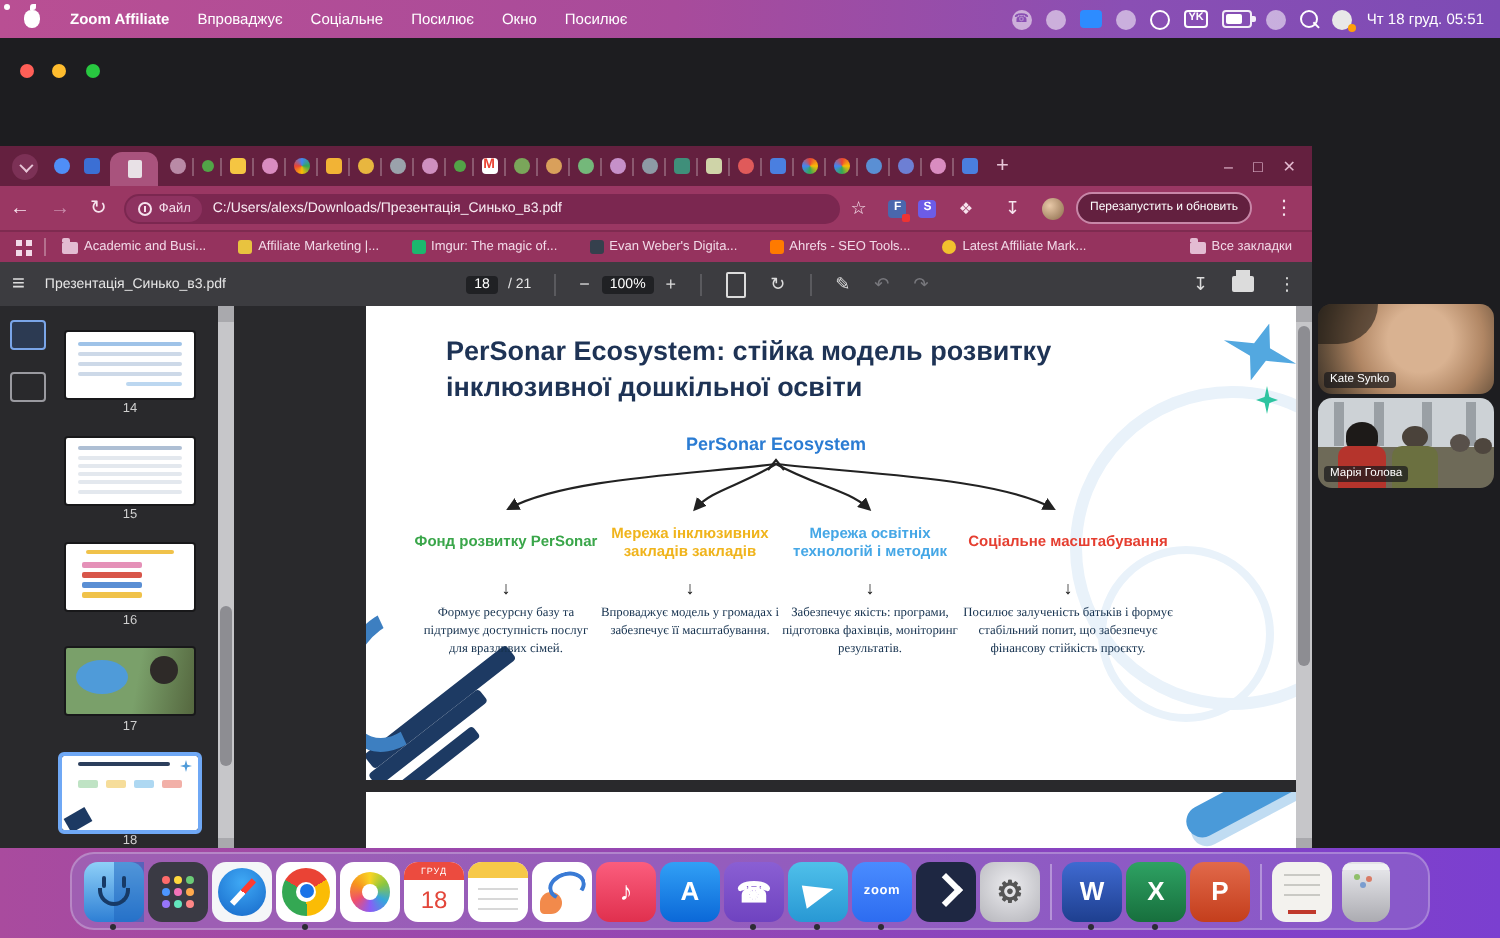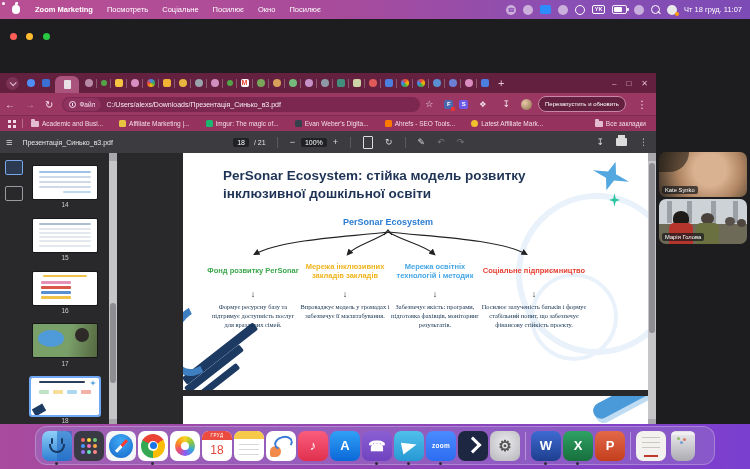--- a/index.html
+++ b/index.html
@@ -86,21 +86,21 @@
   .thumb{left:33px;width:64px;height:33px;background:#fff;border-radius:1px;overflow:hidden;position:absolute;box-shadow:0 0 0 1px rgba(0,0,0,.4);}
   .thumb.cur{left:31px;width:68px;height:37px;outline:2px solid #6fa8f5;}
   .tnum{position:absolute;width:64px;left:33px;text-align:center;font-size:6.5px;color:#cfcfcf;}
   .tline{position:absolute;left:6px;right:6px;height:2px;background:#cdd9e8;border-radius:1px;}
   .bar{position:absolute;left:8px;width:30px;height:3px;border-radius:1px;}
   #sb-l{left:109px;top:0;width:8px;height:274px;background:#c6c6c9;}
   #sb-r{left:648px;top:0;width:8px;height:274px;background:#c6c6c9;}
   .sb-btn{position:absolute;left:0;width:8px;height:8px;background:#a9a9ad;}
   .sb-thumb{position:absolute;left:1px;width:6px;background:#8d8d92;border-radius:3px;}
   
-  #slide{left:183px;top:0;width:465px;height:237px;background:#fff;overflow:hidden;}
+  #slide{left:183px;top:0;width:465px;height:237px;background:#fff;overflow:hidden;padding-left:19px;}
   #slide2{left:183px;top:243px;width:465px;height:31px;background:#fff;overflow:hidden;}
   #stitle{left:40px;top:14px;width:350px;font-size:13.5px;font-weight:bold;color:#1e3355;line-height:1.3;}
   #sroot{left:0px;top:64px;width:410px;text-align:center;font-size:9px;font-weight:bold;color:#2b7cd3;}
   .bcol{position:absolute;width:92px;top:100px;}
   .bhead{height:36px;display:flex;align-items:center;justify-content:center;text-align:center;font-size:7.5px;font-weight:bold;line-height:1.25;}
   .bdown{text-align:center;font-size:9px;color:#222;height:13px;}
   .bdesc{text-align:center;font-family:"Liberation Serif",serif;font-size:6.4px;color:#16324f;line-height:1.4;margin-top:1px;}
   .deco-star{position:absolute;clip-path:polygon(50% 0,61% 39%,100% 50%,61% 61%,50% 100%,39% 61%,0 50%,39% 39%);}
   .brush{position:absolute;background:#1d3a63;transform:rotate(-38deg);border-radius:2px;}
   #bluearc{left:-14px;top:150px;width:40px;height:60px;border:7px solid #3d7fc1;border-radius:50%;border-right-color:transparent;border-top-color:transparent;transform:rotate(20deg);}
@@ -166,38 +166,38 @@
   #dk-trash .rim{position:absolute;left:-2px;top:1px;right:-2px;height:3px;background:#f0f0f3;border-radius:2px;}
   #dk-trash .spk{position:absolute;left:6px;top:6px;width:3px;height:3px;border-radius:50%;background:#8fbf6a;box-shadow:6px 1px 0 #d97b66,3px 4px 0 #7a9dcf;}
 </style>
 </head>
 <body>
 
 <div id="screen">
 
   <div id="menubar" class="abs">
     <div id="apple"></div>
-    <span class="mb-item bold">Zoom Marketing</span>
-    <span class="mb-item">Посмотреть</span>
+    <span class="mb-item bold">Zoom Affiliate</span>
+    <span class="mb-item">Впроваджує</span>
     <span class="mb-item">Соціальне</span>
     <span class="mb-item">Посилює</span>
     <span class="mb-item">Окно</span>
     <span class="mb-item">Посилює</span>
     <div id="mb-right">
       <span class="st-ic dim" style="font-size:6px;text-align:center;line-height:10px;color:#8a4fb4;">☎</span>
       <span class="st-ic dim"></span>
       <span class="st-sq"></span>
       <span class="st-ic dim"></span>
       <span class="st-rec"></span>
       <span id="yk">YK</span>
       <span id="batt"></span>
       <span class="st-ic dim"></span>
       <span id="search-st"></span>
       <span id="user-st"></span>
-      <span id="clock">Чт 18 груд.  11:07</span>
+      <span id="clock">Чт 18 груд.  05:51</span>
     </div>
   </div>
 
   <div id="zoomwin" class="abs">
     <div class="abs" style="left:10px;top:7px;">
       <span class="tl" style="background:#ff5f57"></span>
       <span class="tl" style="background:#febc2e"></span>
       <span class="tl" style="background:#28c840"></span>
     </div>
 
@@ -444,21 +444,21 @@
             <div class="bhead" style="color: rgb(240, 180, 28);">Мережа інклюзивних закладів закладів</div>
             <div class="bdown">↓</div>
             <div class="bdesc">Впроваджує модель у громадах і забезпечує її масштабування.</div>
           </div>
           <div class="bcol" style="left:206px">
             <div class="bhead" style="color: rgb(69, 167, 230);">Мережа освітніх технологій і методик</div>
             <div class="bdown">↓</div>
             <div class="bdesc">Забезпечує якість: програми, підготовка фахівців, моніторинг результатів.</div>
           </div>
           <div class="bcol" style="left:296px;width:110px">
-            <div class="bhead" style="color: rgb(229, 62, 48);">Соціальне підприємництво</div>
+            <div class="bhead" style="color: rgb(229, 62, 48);">Соціальне масштабування</div>
             <div class="bdown">↓</div>
             <div class="bdesc">Посилює залученість батьків і формує стабільний попит, що забезпечує фінансову стійкість проєкту.</div>
           </div>
         </div>
 
         <div id="slide2" class="abs">
           <div id="ribbon" class="abs"></div>
         </div>
 
         <div id="sb-r" class="abs">

